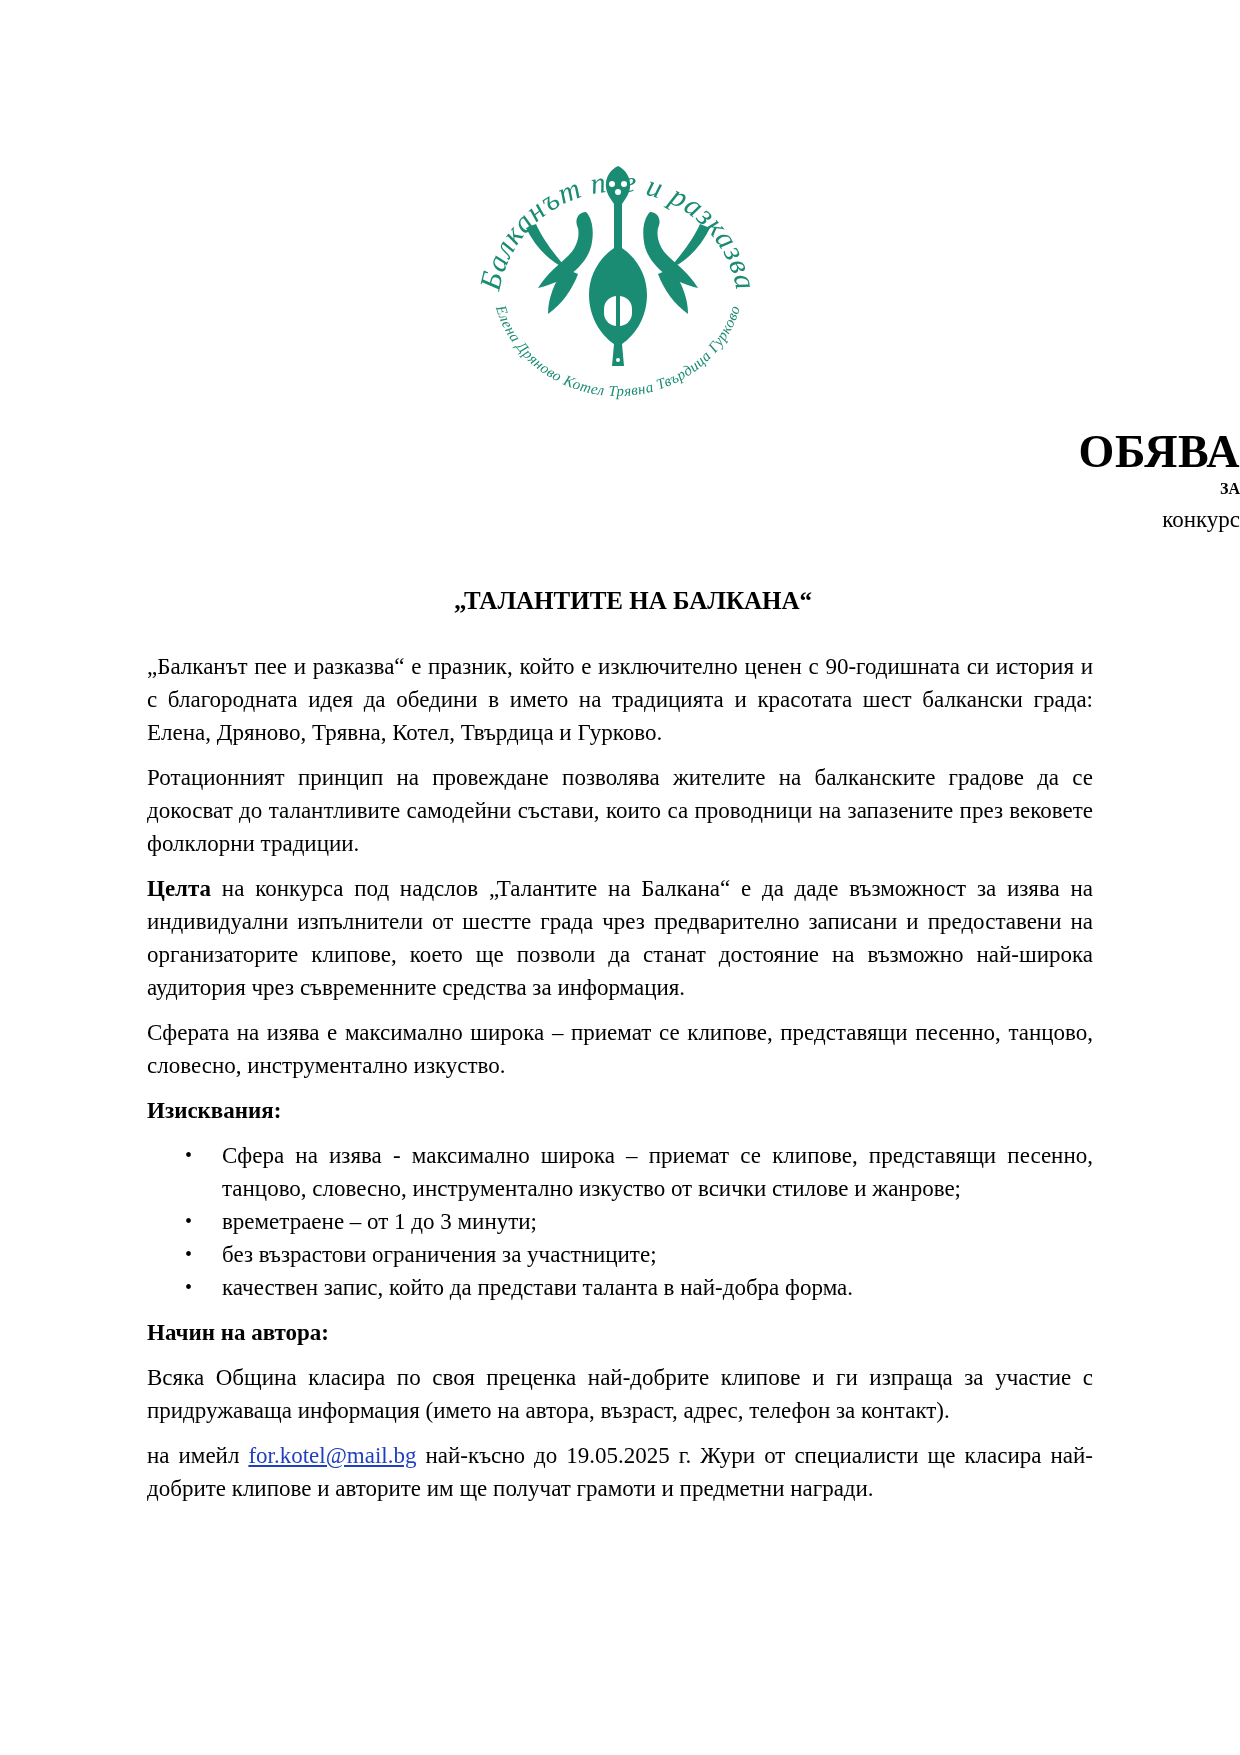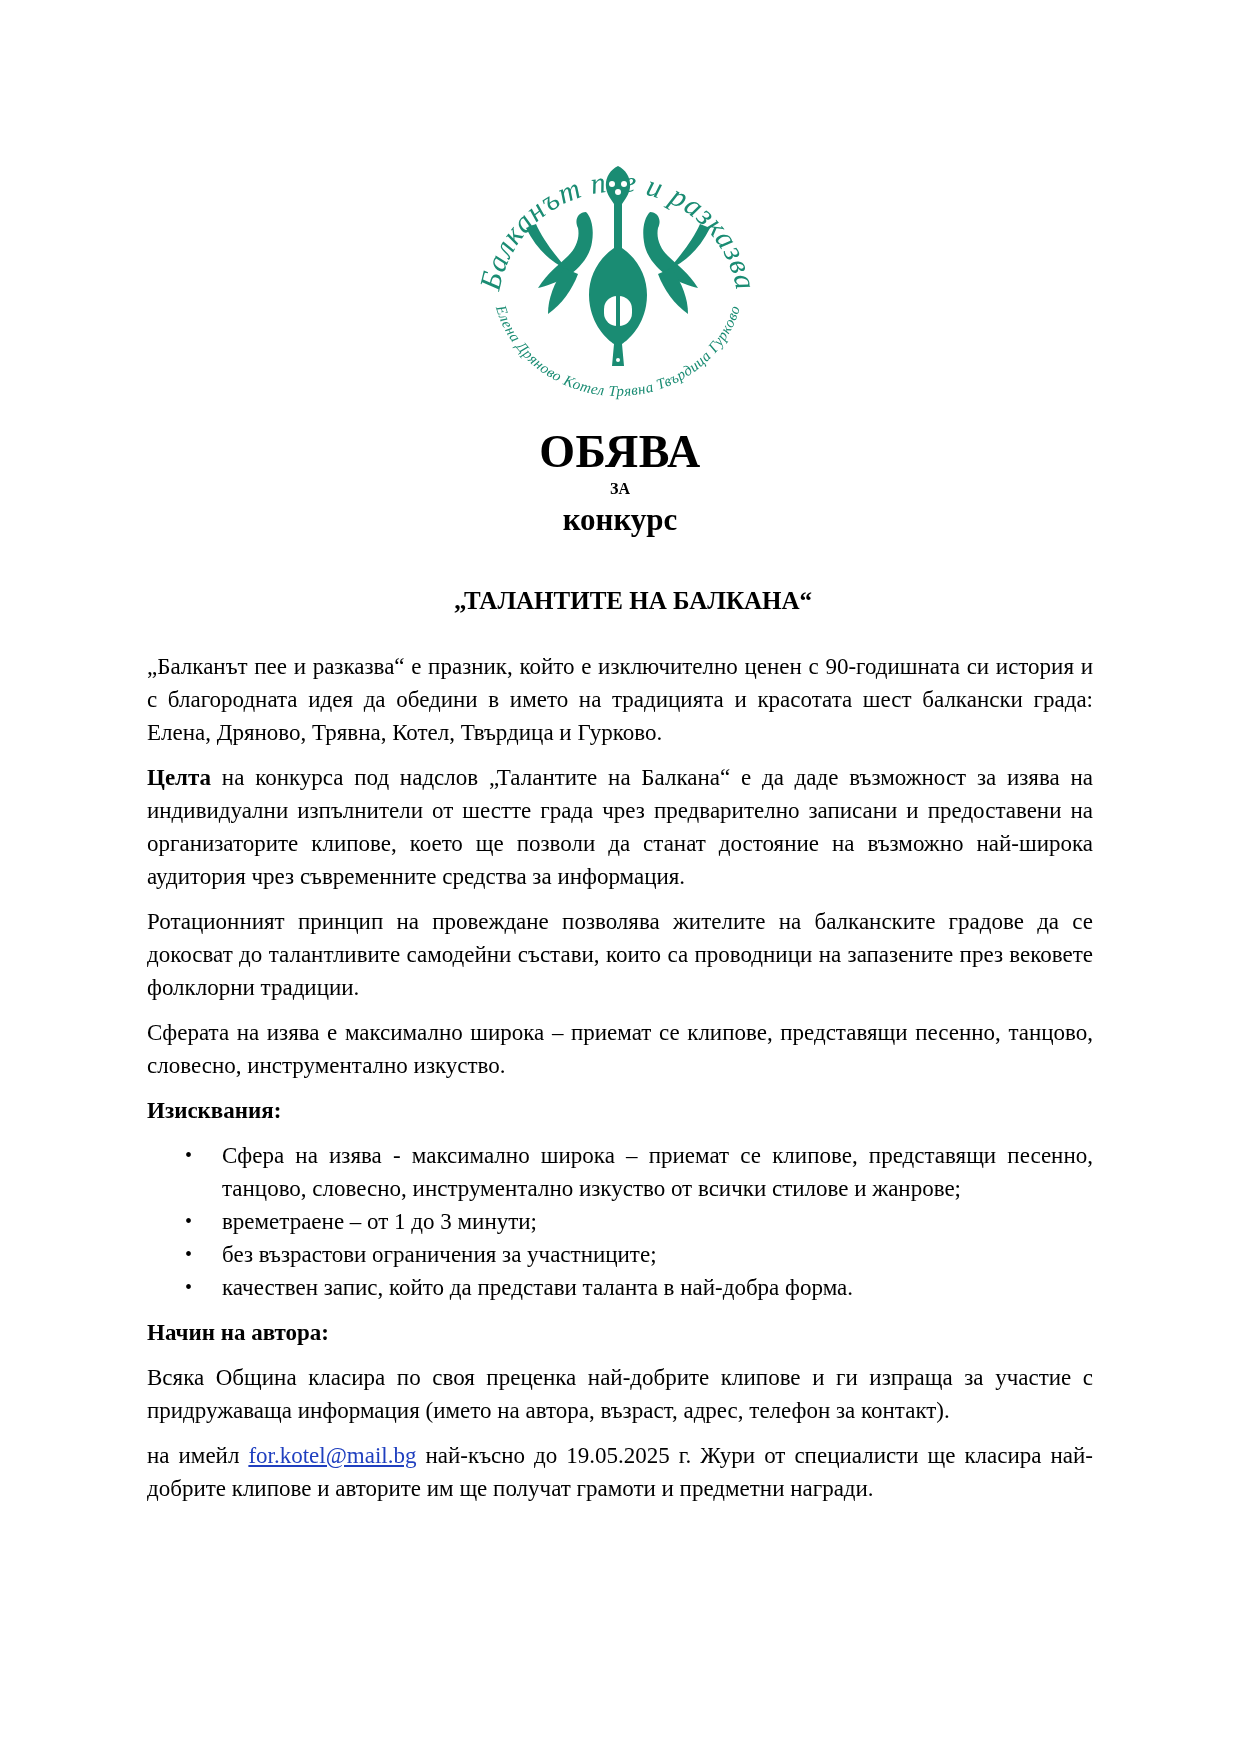--- a/index.html
+++ b/index.html
@@ -1,21 +1,21 @@
 <!DOCTYPE html>
 <html><head>
   <meta charset="utf-8">
   <style>
     html, body { margin: 0; padding: 0; background: #ffffff; }
     body { width: 1240px; height: 1755px; position: relative; overflow: hidden; font-family: "Liberation Serif", serif; color: #000; }
     .logo { position: absolute; left: 468px; top: 138px; width: 300px; height: 272px; }
-    .title-block { position: absolute; left: 0; top: 428px; width: 1240px; text-align: center; }
+    .title-block { position: absolute; left: 0; top: 428px; width: 1240px; text-align: right; }
     .title-main { font-weight: bold; font-size: 46px; line-height: 48px; letter-spacing: 0.5px; }
     .title-za { font-weight: bold; font-size: 16px; line-height: 22px; margin-top: 2px; }
-    .title-konkurs { font-weight: bold; font-size: 31px; line-height: 36px; margin-top: 2px; }
+    .title-konkurs { font-weight: normal; font-size: 23px; line-height: 36px; margin-top: 2px; }
     .subtitle { position: absolute; left: 0; top: 586px; width: 1240px; text-align: center; font-weight: bold; font-size: 25px; line-height: 30px; padding-left: 13px; }
     .content { position: absolute; left: 147px; top: 650px; width: 946px; font-size: 23px; line-height: 33px; }
     .content p { margin: 0 0 12px 0; text-align: justify; }
     .content .heading { font-weight: bold; margin: 0 0 12px 0; }
     .content ul { margin: 0 0 12px 0; padding: 0; list-style: none; }
     .content li { position: relative; padding-left: 75px; text-align: justify; margin: 0; }
     .content li .bullet { position: absolute; left: 38px; top: 0; font-size: 20px; }
     a.email { color: #1f3fbf; text-decoration: underline; }
   </style>
 </head>
@@ -57,22 +57,22 @@
 <div class="title-block">
   <div class="title-main">ОБЯВА</div>
   <div class="title-za">ЗА</div>
   <div class="title-konkurs">конкурс</div>
 </div>
 
 <div class="subtitle">„ТАЛАНТИТЕ НА БАЛКАНА“</div>
 
 <div class="content">
   <p>„Балканът пее и разказва“ е празник, който е изключително ценен с 90-годишната си история и с благородната идея да обедини в името на традицията и красотата шест балкански града: Елена, Дряново, Трявна, Котел, Твърдица и Гурково.</p>
+  <p>Ротационният принцип на провеждане позволява жителите на балканските градове да се докосват до талантливите самодейни състави, които са проводници на запазените през вековете фолклорни традиции.</p>
   <p><b>Целта</b><span> на конкурса под надслов „Талантите на Балкана“ е да даде възможност за изява на индивидуални изпълнители от шестте града чрез предварително записани и предоставени на организаторите клипове, което ще позволи да станат достояние на възможно най-широка аудитория чрез съвременните средства за информация.</span></p>
-  <p>Ротационният принцип на провеждане позволява жителите на балканските градове да се докосват до талантливите самодейни състави, които са проводници на запазените през вековете фолклорни традиции.</p>
   <p>Сферата на изява е максимално широка – приемат се клипове, представящи песенно, танцово, словесно, инструментално изкуство.</p>
 
   <div class="heading">Изисквания:</div>
   <ul>
     <li><span class="bullet">•</span><span>Сфера на изява - максимално широка – приемат се клипове, представящи песенно, танцово, словесно, инструментално изкуство от всички стилове и жанрове;</span></li>
     <li><span class="bullet">•</span><span>времетраене – от 1 до 3 минути;</span></li>
     <li><span class="bullet">•</span><span>без възрастови ограничения за участниците;</span></li>
     <li><span class="bullet">•</span><span>качествен запис, който да представи таланта в най-добра форма.</span></li>
   </ul>
 

